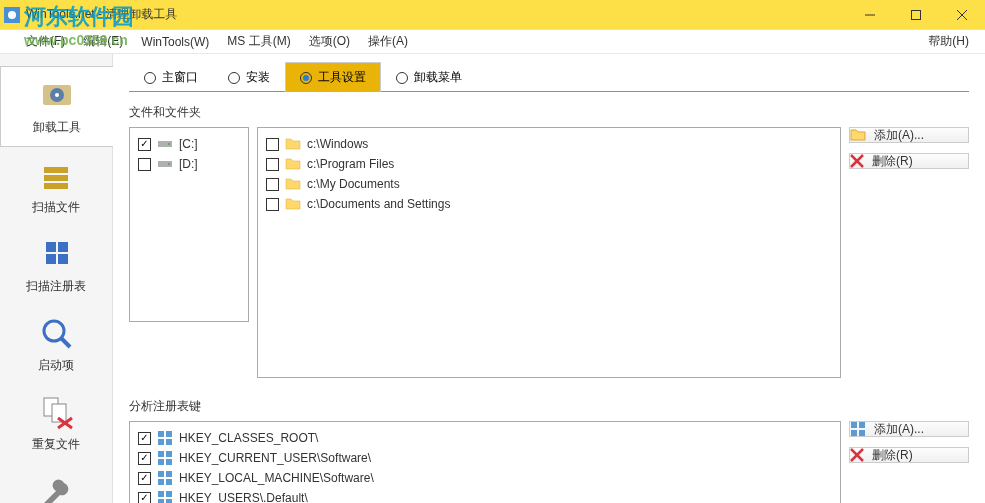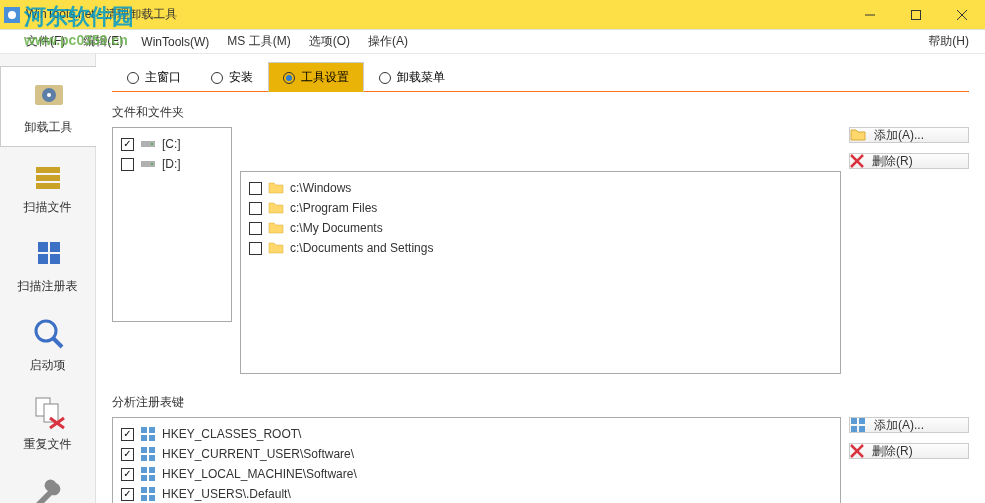--- a/index.html
+++ b/index.html
@@ -14,39 +14,39 @@
 .menubar { height: 24px; display: flex; align-items: center; padding: 0 18px; gap: 2px; border-bottom: 1px solid #e8e8e8; position: relative; }
 .menu-item { padding: 2px 8px; font-size: 12px; color: #333; cursor: default; }
 .menu-help { position: absolute; right: 8px; }
 
 .watermark { position: absolute; top: 2px; left: 24px; z-index: 100; pointer-events: none; opacity: 0.85; }
 .watermark-logo { font-size: 22px; font-weight: bold; color: #0099cc; }
 .watermark-url { font-size: 14px; color: #6ab04c; font-weight: bold; }
 
 .main { display: flex; height: calc(100% - 54px); }
 
-.sidebar { width: 96px; background: #f5f5f5; border-right: 1px solid #e0e0e0; padding-top: 12px; }
+.sidebar { width: 113px; background: #f5f5f5; border-right: 1px solid #e0e0e0; padding-top: 12px; }
 .side-item { display: flex; flex-direction: column; align-items: center; padding: 8px 4px 10px; cursor: default; }
 .side-item.active { background: #fff; border: 1px solid #ccc; border-right: none; margin-right: -1px; }
 .side-item-icon { width: 40px; height: 40px; margin-bottom: 4px; display: flex; align-items: center; justify-content: center; }
 .side-item-label { font-size: 12px; color: #333; }
 
 .content { flex: 1; padding: 8px 16px; overflow: auto; }
 
 .tabs { display: flex; gap: 0; border-bottom: 1px solid #f97316; margin-bottom: 12px; }
 .tab { padding: 6px 14px; display: flex; align-items: center; gap: 6px; cursor: default; border: 1px solid transparent; border-bottom: none; margin-bottom: -1px; }
 .tab.active { border-color: #ccc; background: #eab308; }
 .radio-dot { width: 12px; height: 12px; border: 1px solid #333; border-radius: 50%; display: inline-flex; align-items: center; justify-content: center; }
 .radio-dot.selected::after { content: ""; width: 6px; height: 6px; background: #2b7cd3; border-radius: 50%; }
 
 .group-label { font-size: 12px; color: #333; margin-bottom: 6px; }
 .group-box { display: flex; gap: 8px; margin-bottom: 20px; }
 .list-panel { border: 1px solid #aaa; background: #fff; padding: 6px; overflow: auto; }
 .drives-panel { width: 120px; height: 195px; }
-.folders-panel { flex: 1; height: 203px; margin-top: 44px; }
+.folders-panel { flex: 1; height: 251px; }
 .registry-panel { flex: 1; height: 120px; }
 .btn-col { display: flex; flex-direction: column; gap: 10px; width: 120px; }
 
 .list-row { display: flex; align-items: center; gap: 6px; padding: 2px 2px; font-size: 12px; color: #333; }
 .chk { width: 13px; height: 13px; border: 1px solid #333; display: inline-flex; align-items: center; justify-content: center; background: #fff; flex-shrink: 0; }
 .chk.checked::after { content: "✓"; font-size: 10px; line-height: 1; color: #000; }
 .row-icon { width: 16px; height: 16px; flex-shrink: 0; }
 
 .action-btn { height: 16px; border: 1px solid #ccc; background: linear-gradient(#fdfdfd, #f0f0f0); display: flex; align-items: center; justify-content: flex-start; gap: 8px; font-size: 12px; color: #333; cursor: default; }
 

